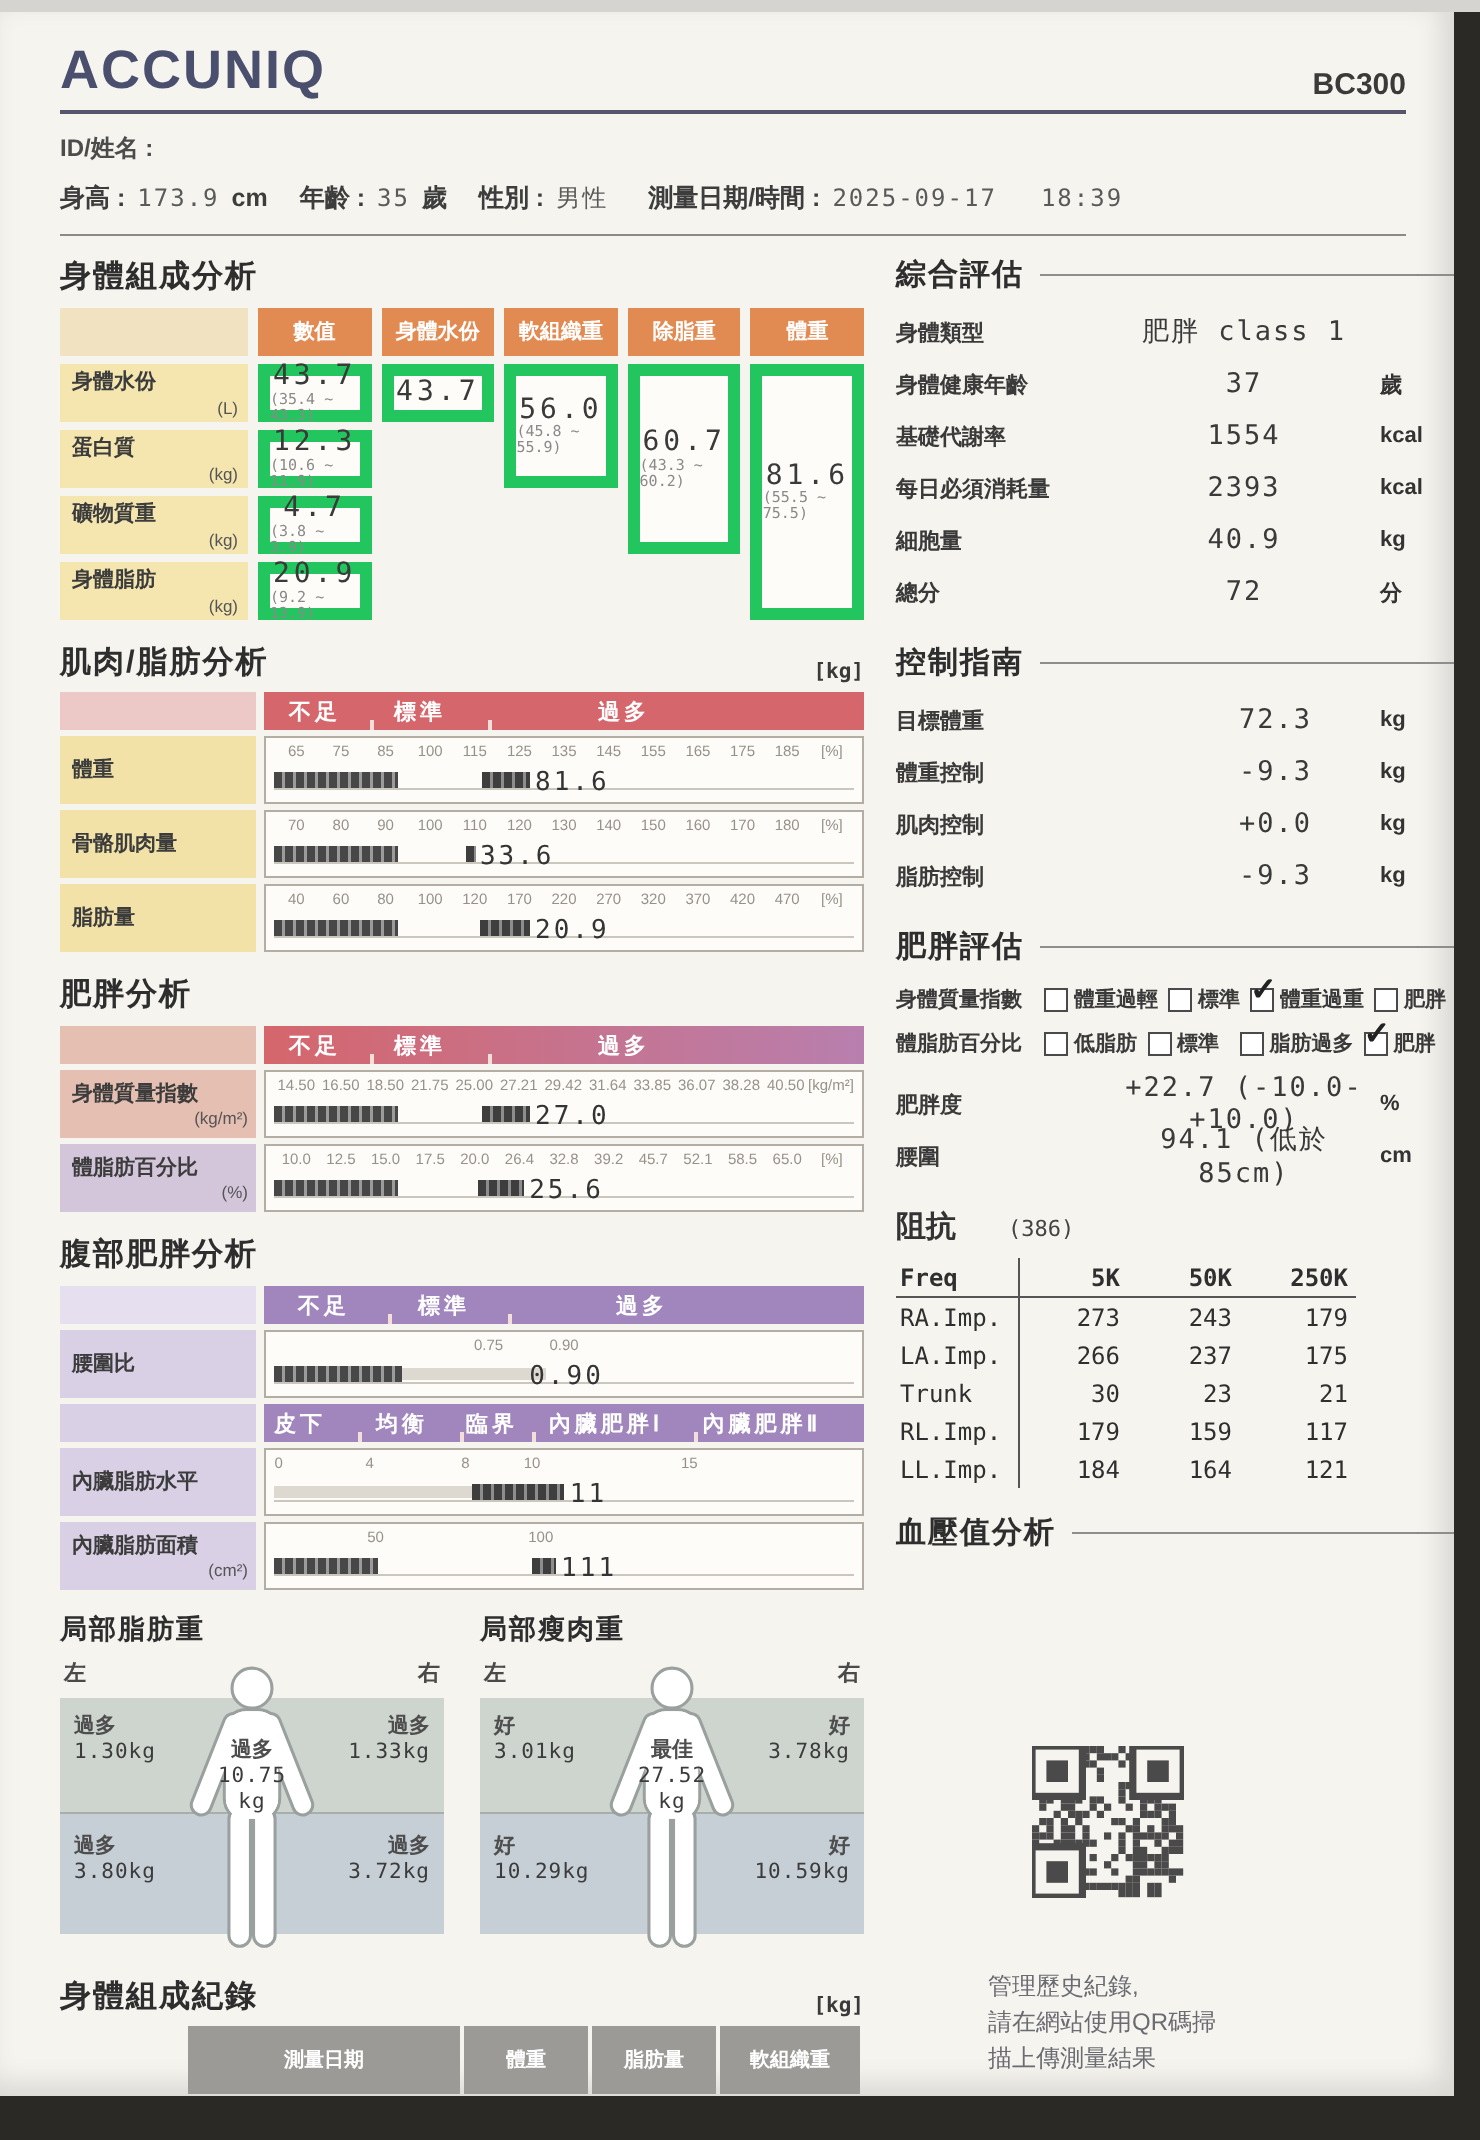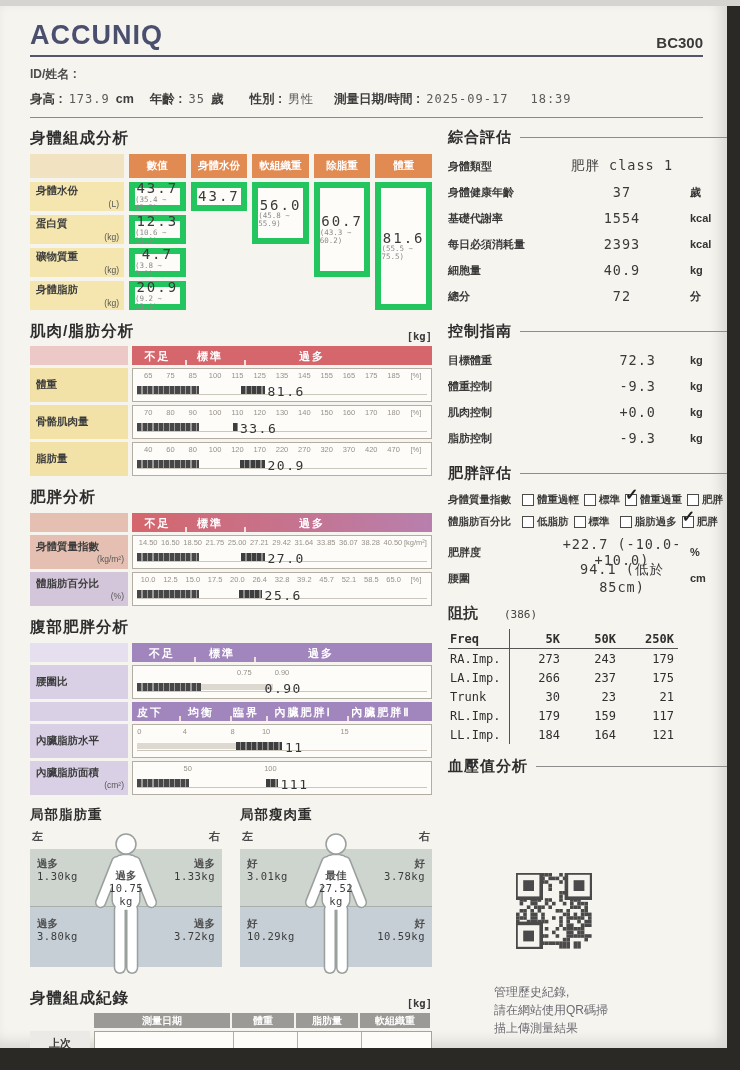--- a/index.html
+++ b/index.html
@@ -77,21 +77,21 @@
   .seg-svg{position:absolute;left:50%;top:2px;transform:translateX(-50%);z-index:2;}
   .seg-txt{position:absolute;z-index:3;line-height:1.25;}
   .seg-txt .g{font-size:10.5px;font-weight:700;color:#4e4e4e;}
   .seg-txt .v{font-size:10.5px;letter-spacing:.5px;color:#3c3c3c;}
   .st-al{left:7px;top:28px;} .st-ar{right:7px;top:28px;text-align:right;}
   .st-tr{left:50%;top:40px;transform:translateX(-50%);text-align:center;}
   .st-ll{left:7px;top:88px;} .st-lr{right:7px;top:88px;text-align:right;}
   
   .hist{display:grid;grid-template-columns:60px 1fr;gap:3px 4px;}
   .hist-head{display:grid;grid-template-columns:138px 64px 64px 1fr;}
-  .hist-h{background:#9c9a96;color:#fff;font-size:10px;font-weight:800;display:flex;align-items:center;justify-content:center;height:15px;margin-right:2px;}
+  .hist-h{background:#9c9a96;color:#fff;font-size:10px;font-weight:800;display:flex;align-items:center;justify-content:center;height:34px;margin-right:2px;}
   .hist-lab{background:#eceae6;font-size:11px;font-weight:800;display:flex;align-items:center;justify-content:center;height:25px;color:#3c3c3c;}
   .hist-row{border:1px solid #a8a39b;background:#fdfcf9;display:grid;grid-template-columns:138px 64px 64px 1fr;height:25px;}
   .hist-c{display:flex;align-items:center;justify-content:center;font-size:12px;letter-spacing:1.5px;color:#3a3a3a;position:relative;}
   .hist-c + .hist-c{border-left:1px solid #b3aea6;}
   
   .r-sec{margin-bottom:13px;}
   .r-title{display:flex;align-items:center;gap:8px;font-size:15px;font-weight:800;color:#2e2e2e;letter-spacing:1px;margin-bottom:6px;}
   .r-title::after{content:"";flex:1;height:1px;background:#8d8d8d;}
   .stat-row{display:flex;align-items:center;height:26px;}
   .s-label{width:106px;flex:none;font-size:11px;font-weight:800;color:#3a3a3a;}
@@ -129,21 +129,21 @@
     <div class="model">BC300</div>
   </div>
   <div class="id-row">ID/姓名 :</div>
   <div class="info-row">
     <span class="lab">身高 :</span>
     <span class="mono info-val">173.9</span>
     <span class="lab">cm</span>
     <span class="lab" style="margin-left:10px">年齡 :</span>
     <span class="mono info-val">35</span>
     <span class="lab">歲</span>
-    <span class="lab" style="margin-left:20px">性別 :</span>
+    <span class="lab" style="margin-left:10px">性別 :</span>
     <span class="mono info-val">男性</span>
     <span class="lab" style="margin-left:14px">測量日期/時間 :</span>
     <span class="mono info-val">2025-09-17</span>
     <span class="mono info-val" style="margin-left:16px">18:39</span>
   </div>
 
   <div class="main">
 
   <div class="colL">
 

